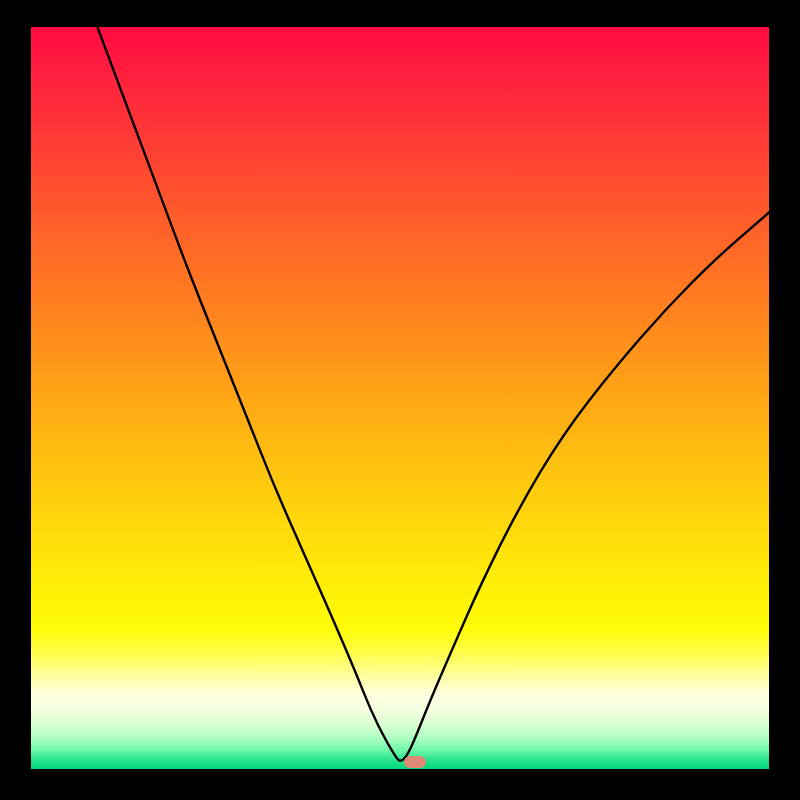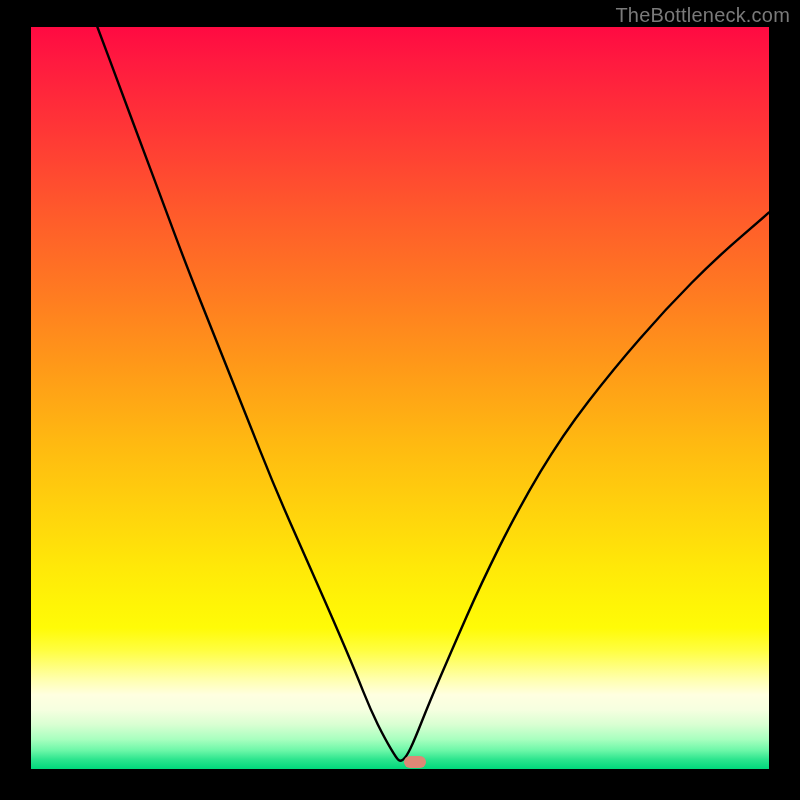--- a/index.html
+++ b/index.html
@@ -75,21 +75,20 @@
     height: 12px;
     background: #de8876;
     border-radius: 6px;
   }
 </style>
 </head>
 <body>
 
 <div class="stage">
 
-  <div class="watermark">TheBottleneck.com</div>
 
   <div class="plot">
     <div class="grad"></div>
 
     <svg class="curve" viewBox="0 0 738 742" preserveAspectRatio="none">
       <path id="curve-path" fill="none" stroke="#000" stroke-width="2.4" stroke-linejoin="round" stroke-linecap="round" d="M 66.4 0.0 Q 66.4 0.0 77.5 29.7 Q 88.6 59.4 99.6 89.0 Q 110.7 118.7 121.8 148.4 Q 132.8 178.1 143.9 207.7 Q 155.0 237.4 169.7 274.5 Q 184.5 311.6 199.3 348.7 Q 214.0 385.8 228.8 422.9 Q 243.5 460.0 258.3 493.4 Q 273.1 526.8 287.8 560.2 Q 302.6 593.6 313.6 619.5 Q 324.7 645.5 332.1 664.1 Q 339.5 682.6 346.8 697.5 Q 354.2 712.3 359.8 721.6 Q 365.3 730.9 367.2 732.7 Q 369.0 734.6 371.9 732.7 Q 374.9 730.9 379.4 721.6 Q 383.8 712.3 391.1 693.8 Q 398.5 675.2 409.6 649.3 Q 420.7 623.3 435.4 589.9 Q 450.2 556.5 468.6 519.4 Q 487.1 482.3 509.2 445.2 Q 531.4 408.1 557.2 374.7 Q 583.0 341.3 608.9 311.7 Q 634.7 282.0 660.5 256.0 Q 686.3 230.0 712.2 207.8 L 738.0 185.5"></path>
     </svg>
 
     <div class="marker" id="marker" style="left: 373px; top: 729px; width: 22px; height: 12px; background: rgb(222, 136, 118);"></div>
   </div>

